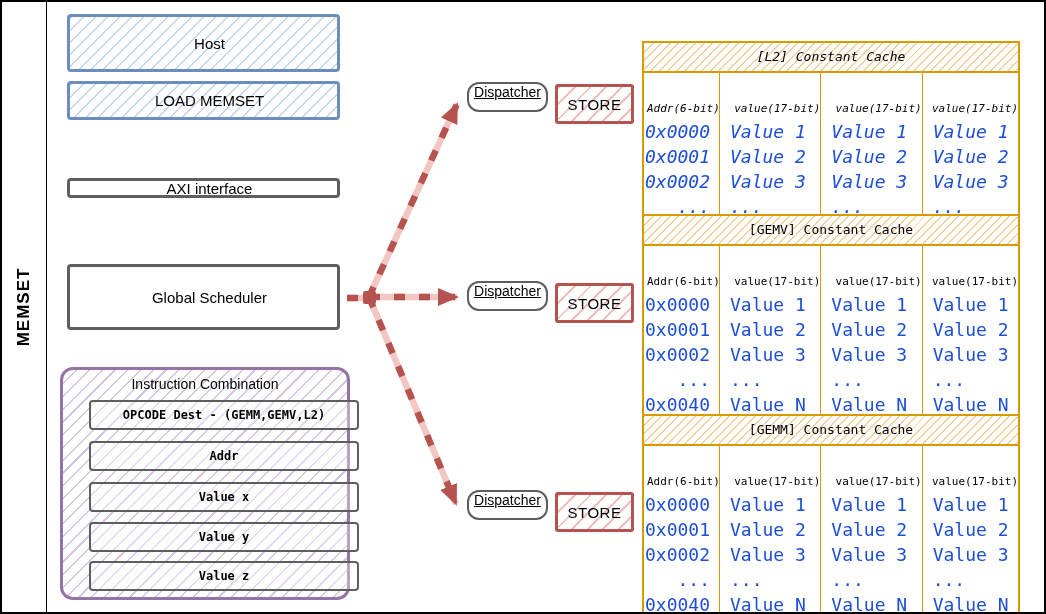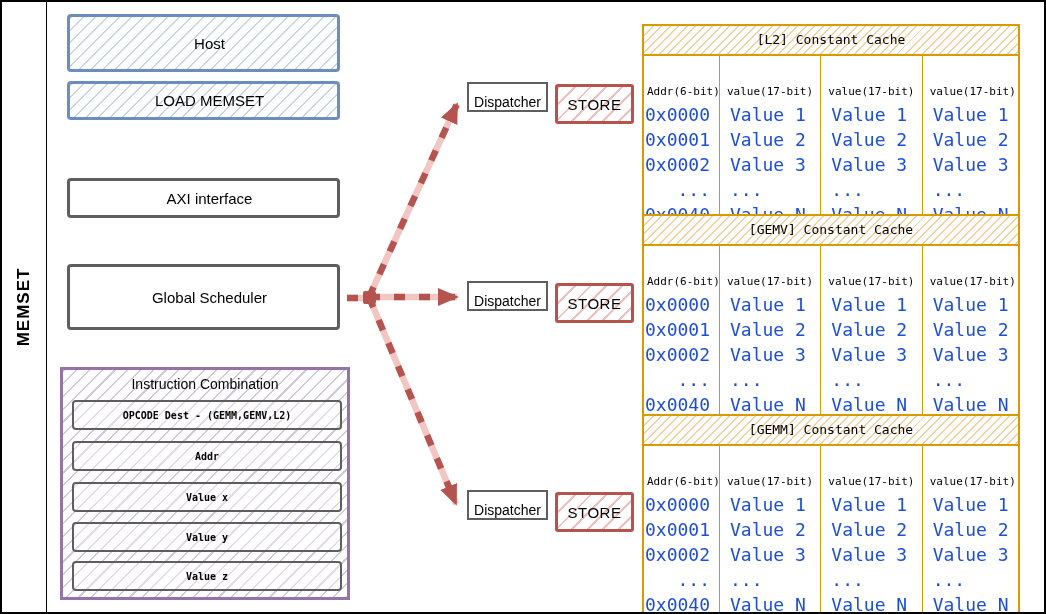--- a/index.html
+++ b/index.html
@@ -19,54 +19,54 @@
 
   
   .box { position:absolute; display:flex; align-items:center; justify-content:center;
     font-size:15px; color:#000; background:#fff; border-radius:4px;padding-left:12px; }
   .blue  { border:3px solid #6c8ebf;
     background-image:repeating-linear-gradient(135deg,#c5d6ec 0 1.6px, transparent 1.6px 8.5px); }
   .gray  { border:3px solid #5e5e5e; background:#fff; }
 
   
   .purple-panel { position:absolute; left:58px; top:365px; width:290px; height:233px;
-    border:3px solid #9673a6; border-radius:0;
+    border:3px solid #9673a6; border-radius:13px;
     background-image:repeating-linear-gradient(135deg,#d6c7e1 0 1.6px, transparent 1.6px 9px); }
   .purple-title { position:absolute; left:0; right:0; top:6px; text-align:center;
     font-size:14px; color:#000; }
-  .field { position:absolute; left:9px; width:270px; height:30px;
+  .field { position:absolute; left:26px; width:270px; height:30px;
     border:2.5px solid #5e5e5e; border-radius:4px;
     display:flex; align-items:center; justify-content:center;
-    font-family:"DejaVu Sans Mono", monospace; font-weight:bold; font-size:10px;
+    font-family:"DejaVu Sans Mono", monospace; font-weight:bold; font-size:12px;
     background:rgba(255,255,255,0.35); color:#000; }
 
   
   .dispatcher { position:absolute; left:465px; width:81px; height:30px;
-    border:2.5px solid #5e5e5e; border-radius:0; background:#fff;
-    display:flex; align-items:flex-end; justify-content:center; font-size:14px; color:#000; }
+    border:2.5px solid #5e5e5e; border-radius:12px; background:#fff;
+    display:flex; align-items:flex-start; justify-content:center; font-size:14px; color:#000;text-decoration:underline; }
   .store { position:absolute; left:553px; width:79px; height:40px;
     border:3px solid #b5534f; border-radius:3px;
     background-image:repeating-linear-gradient(135deg,#efc0bd 0 2px, transparent 2px 11px);
     display:flex; align-items:center; justify-content:center;
     font-size:15px; letter-spacing:0.5px; color:#000; background-color:#fff; }
 
   
   .cache { position:absolute; left:640px; width:378px; border:2px solid #d79b00;
     background:#fff; }
   .cache-title { height:30px; line-height:28px; text-align:center;
     font-family:"DejaVu Sans Mono", monospace; font-size:13px; color:#000;
     border-bottom:2px solid #d79b00;
     background-image:repeating-linear-gradient(135deg,#f4d09c 0 1.4px, transparent 1.4px 6px); }
   .cache-body { display:flex; }
   .ccol { display:flex; flex-direction:column; }
   .ccol + .ccol { border-left:1.8px solid #d79b00; }
   .c0 { width:75px; } .c1 { width:102px; } .c2 { width:102px; } .c3 { width:97px; }
   .ch { height:20px; line-height:20px; font-family:"DejaVu Sans Mono", monospace;
     font-size:11px; color:#000; padding-left:3px; white-space:nowrap;margin-top:26px; }
-  .c1 .ch, .c2 .ch, .c3 .ch { padding-left:7px; }
+  .c1 .ch, .c2 .ch, .c3 .ch { padding-left:7px;text-align:right; }
   .cc { height:25px; line-height:25px; font-family:"DejaVu Sans Mono", monospace;
     font-size:18px; color:#1d4ed8; white-space:nowrap; }
   .c0 .cc { text-align:right; padding-right:9px; }
   .c1 .cc, .c2 .cc, .c3 .cc { text-align:left; padding-left:10px; }
 
   .arrow-layer { position:absolute; left:0; top:0; pointer-events:none; }
 </style>
 </head>
 <body>
 
@@ -95,21 +95,21 @@
       <rect x="361" y="289" width="13" height="13" rx="2" fill="#b5534f" stroke="none"></rect>
     </g>
   </svg>
 
   <div class="box blue" style="left:65px; top:12px; width:273px; height:58px;">
     <span>Host</span>
   </div>
   <div class="box blue" style="left:65px; top:79px; width:273px; height:39px;">
     <span>LOAD MEMSET</span>
   </div>
-  <div class="box gray" style="left:65px; top:176px; width:273px; height:40px;">
+  <div class="box gray" style="left:65px; top:176px; width:273px; height:20px;">
     <span>AXI interface</span>
   </div>
   <div class="box gray" style="left:65px; top:262px; width:273px; height:66px;">
     <span>Global Scheduler</span>
   </div>
 
   <div class="purple-panel">
     <div class="purple-title">Instruction Combination</div>
     <div class="field" style="top:30px;">
       <span>OPCODE Dest - (GEMM,GEMV,L2)</span>
@@ -142,21 +142,21 @@
     <span>STORE</span>
   </div>
 
   <div class="dispatcher" style="top:488px;">
     <span>Dispatcher</span>
   </div>
   <div class="store" style="top:490px;">
     <span>STORE</span>
   </div>
 
-  <div class="cache" style="top:22px;">
+  <div class="cache" style="top:39px;font-style:italic;">
     <div class="cache-title">[L2] Constant Cache</div>
     <div class="cache-body">
       <div class="ccol c0">
         <div class="ch">Addr(6-bit)</div>
         <div class="cc">0x0000</div>
         <div class="cc">0x0001</div>
         <div class="cc">0x0002</div>
         <div class="cc">...</div>
         <div class="cc">0x0040</div>
       </div>

